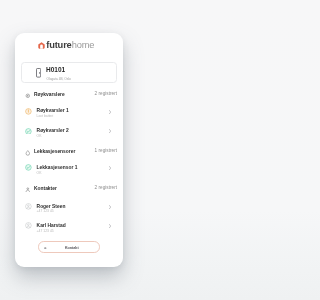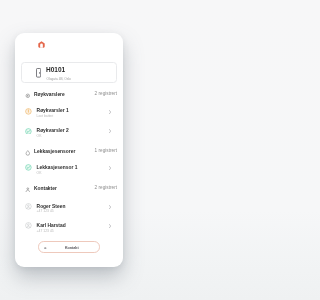--- a/index.html
+++ b/index.html
@@ -56,20 +56,21 @@
 
 <div class="page-bg"></div>
 
 <div class="card"></div>
 
 <div class="logo">
   <svg class="logo-mark" viewBox="0 0 24 24">
     <path d="M12 1 L23 8.6 V19.2 A3.8 3.8 0 0 1 19.2 23 H4.8 A3.8 3.8 0 0 1 1 19.2 V8.6 Z" fill="#e4664a"></path>
     <path d="M12 8.6 a4.6 4.6 0 0 1 4.6 4.6 V23 H7.4 V13.2 A4.6 4.6 0 0 1 12 8.6 Z" fill="#fff"></path>
   </svg>
+  <span class="logo-text"><span>future</span><span class="lt">home</span></span>
 </div>
 
 <div class="homebox">
   <svg class="home-icon" viewBox="0 0 13 24">
     <rect x="1.2" y="1.2" width="10.6" height="21.6" rx="2.2" fill="none" stroke="#4f4f56" stroke-width="1.9"></rect>
     <circle cx="8.9" cy="12.4" r="1.5" fill="#4f4f56"></circle>
   </svg>
   <div class="home-title">H0101</div>
   <div class="home-sub">Olagata 4B, Oslo</div>
 </div>

